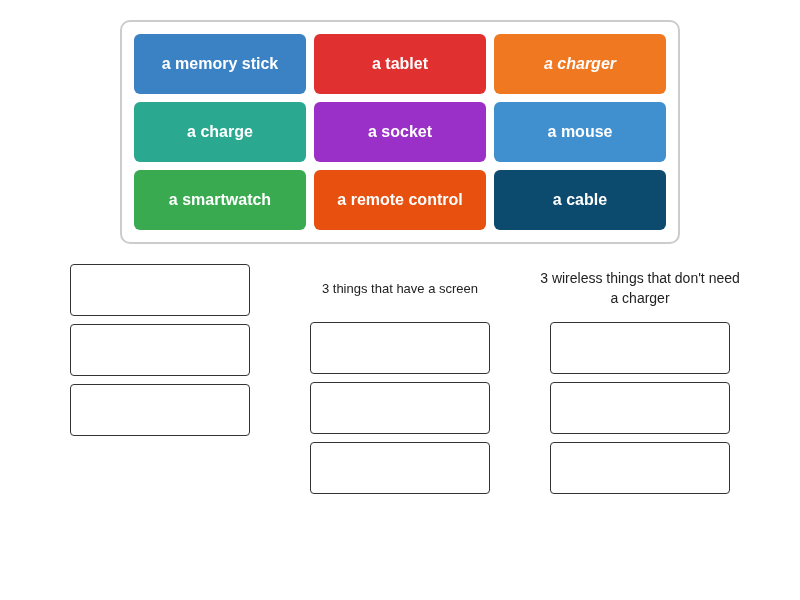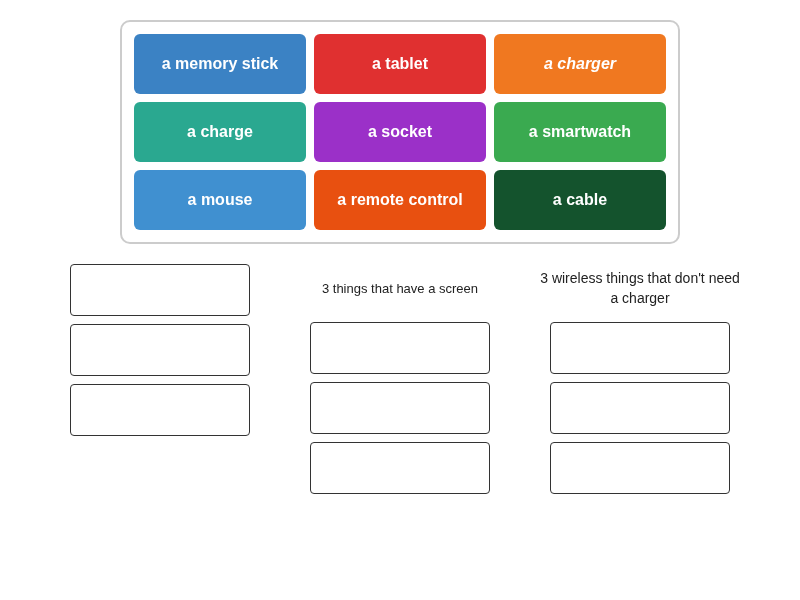--- a/index.html
+++ b/index.html
@@ -45,21 +45,21 @@
     }
 
     .tile-blue       { background-color: #3b82c4; }
     .tile-red        { background-color: #e03030; text-align: center; }
     .tile-orange     { background-color: #f07820; font-style: italic; }
     .tile-teal       { background-color: #2aa890; }
     .tile-purple     { background-color: #9b30c8; }
     .tile-blue2      { background-color: #4090d0; }
     .tile-green      { background-color: #3aaa50; }
     .tile-orange2    { background-color: #e85010; }
-    .tile-violet     { background-color: #14532d; }
+    .tile-violet     { background-color: #0c4a6e; }
 
     
     .categories-row {
       display: flex;
       gap: 40px;
       justify-content: center;
       width: 720px;
     }
 
     .category {
@@ -98,22 +98,22 @@
 <body>
 
 <div class="main-container">
 
   <div class="word-bank" id="word-bank-grid">
   <div class="word-tile tile-blue">a memory stick</div>
       <div class="word-tile tile-red">a tablet</div>
       <div class="word-tile tile-orange">a charger</div>
       <div class="word-tile tile-teal">a charge</div>
       <div class="word-tile tile-purple">a socket</div>
+      <div class="word-tile tile-blue2">a mouse</div>
       <div class="word-tile tile-green">a smartwatch</div>
-      <div class="word-tile tile-blue2">a mouse</div>
       <div class="word-tile tile-orange2">a remote control</div>
       <div class="word-tile tile-violet">a cable</div>
     </div>
 
   <div class="categories-row" id="categories-row">
   <div class="category">
         <div class="drop-box"></div>
         <div class="drop-box"></div>
         <div class="drop-box"></div>
       </div>

